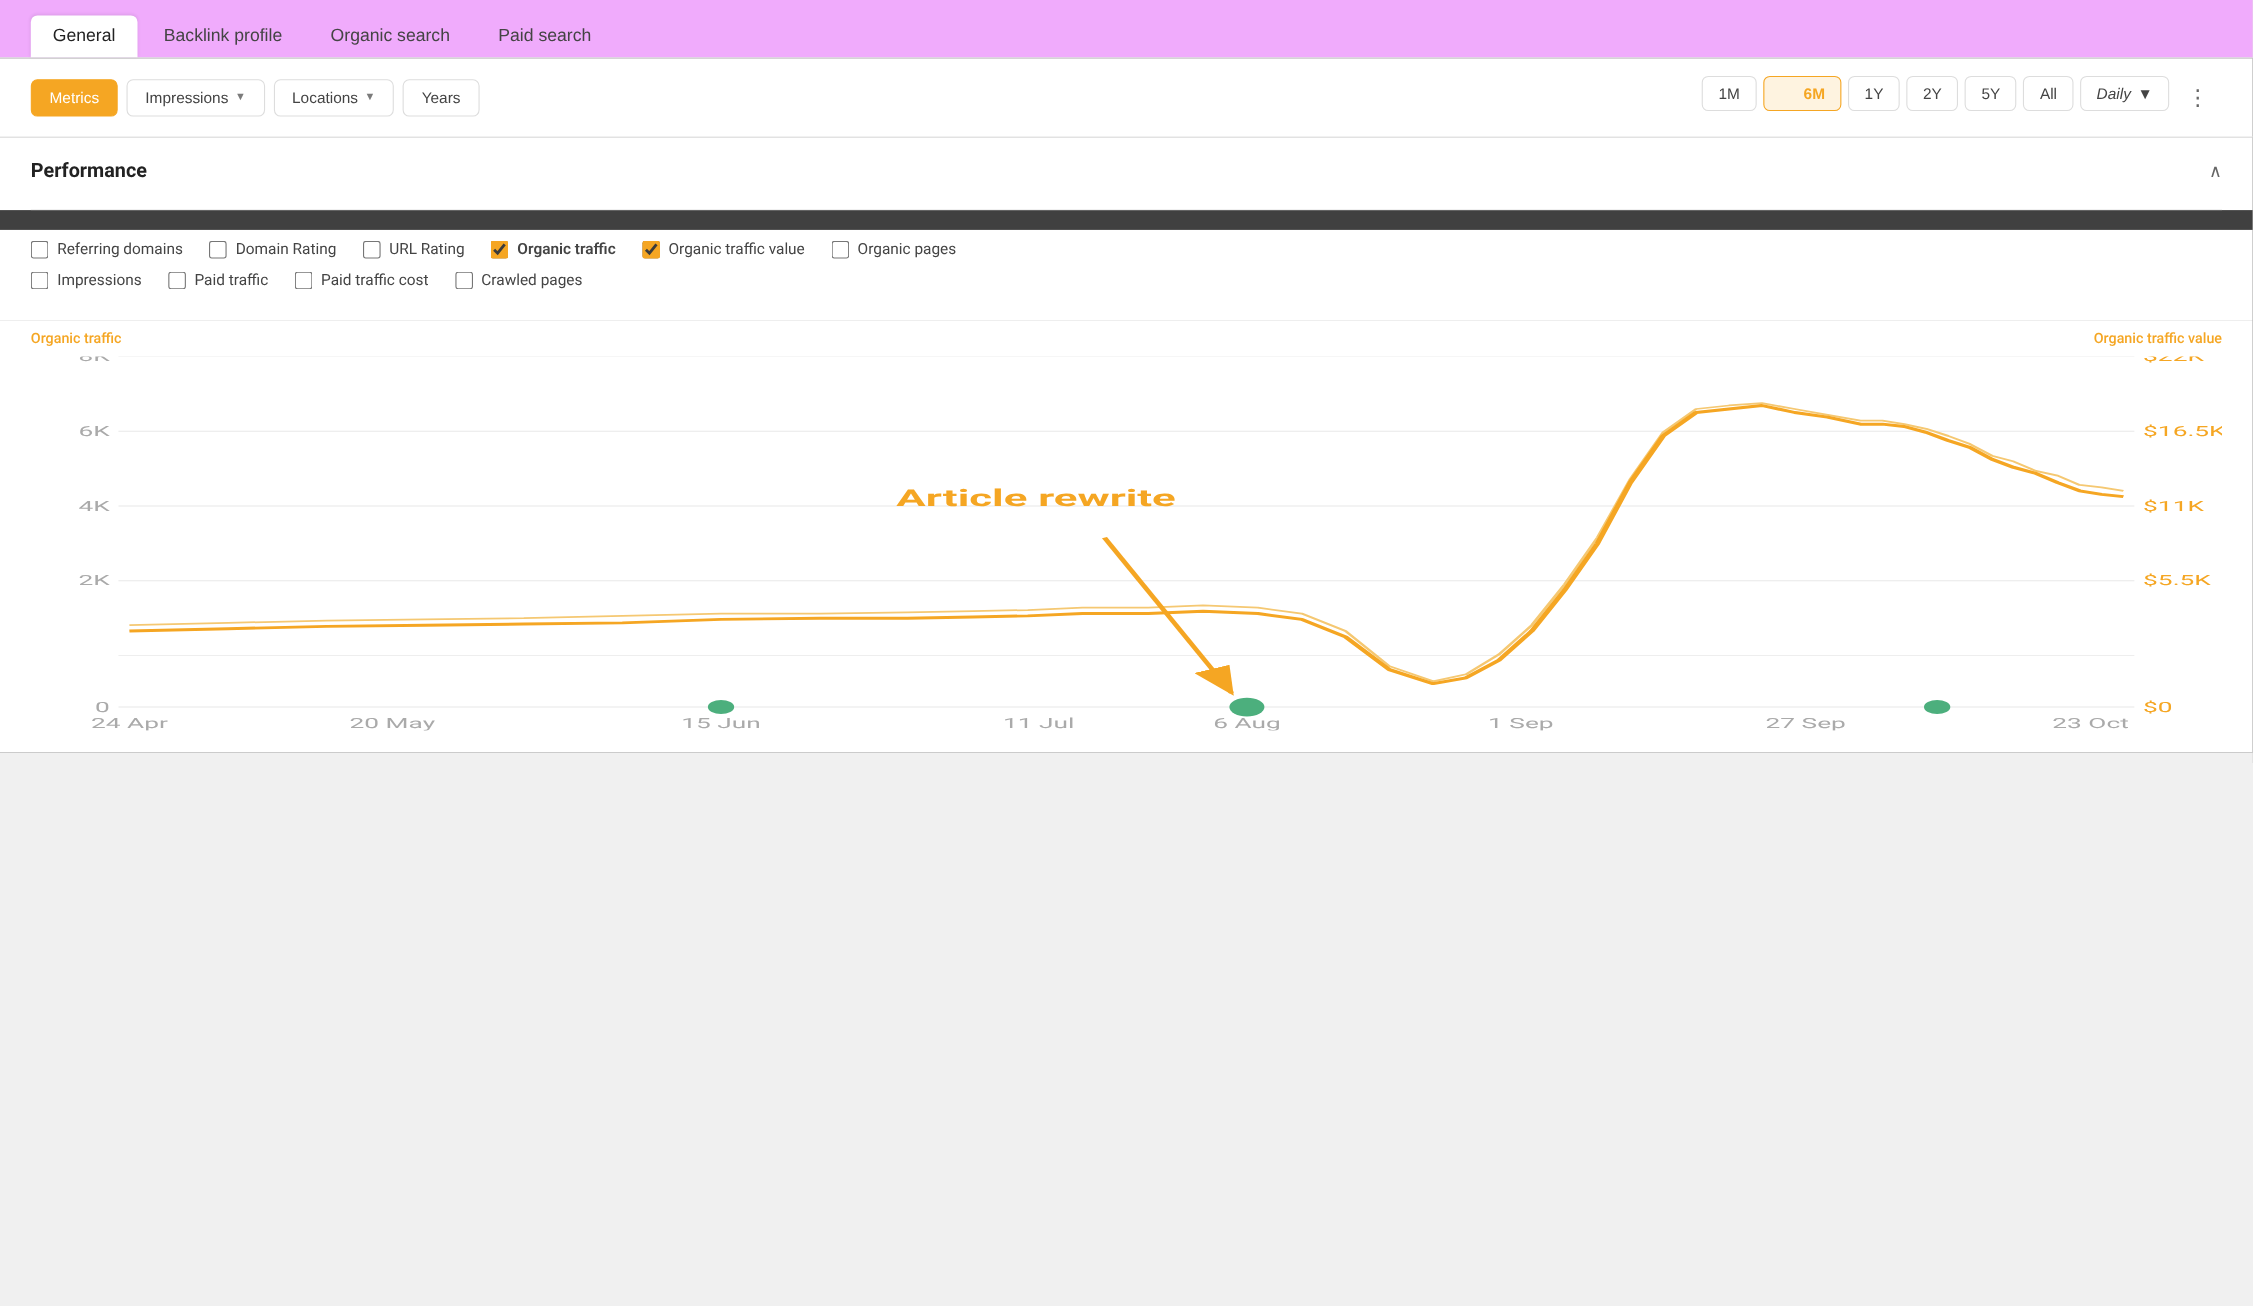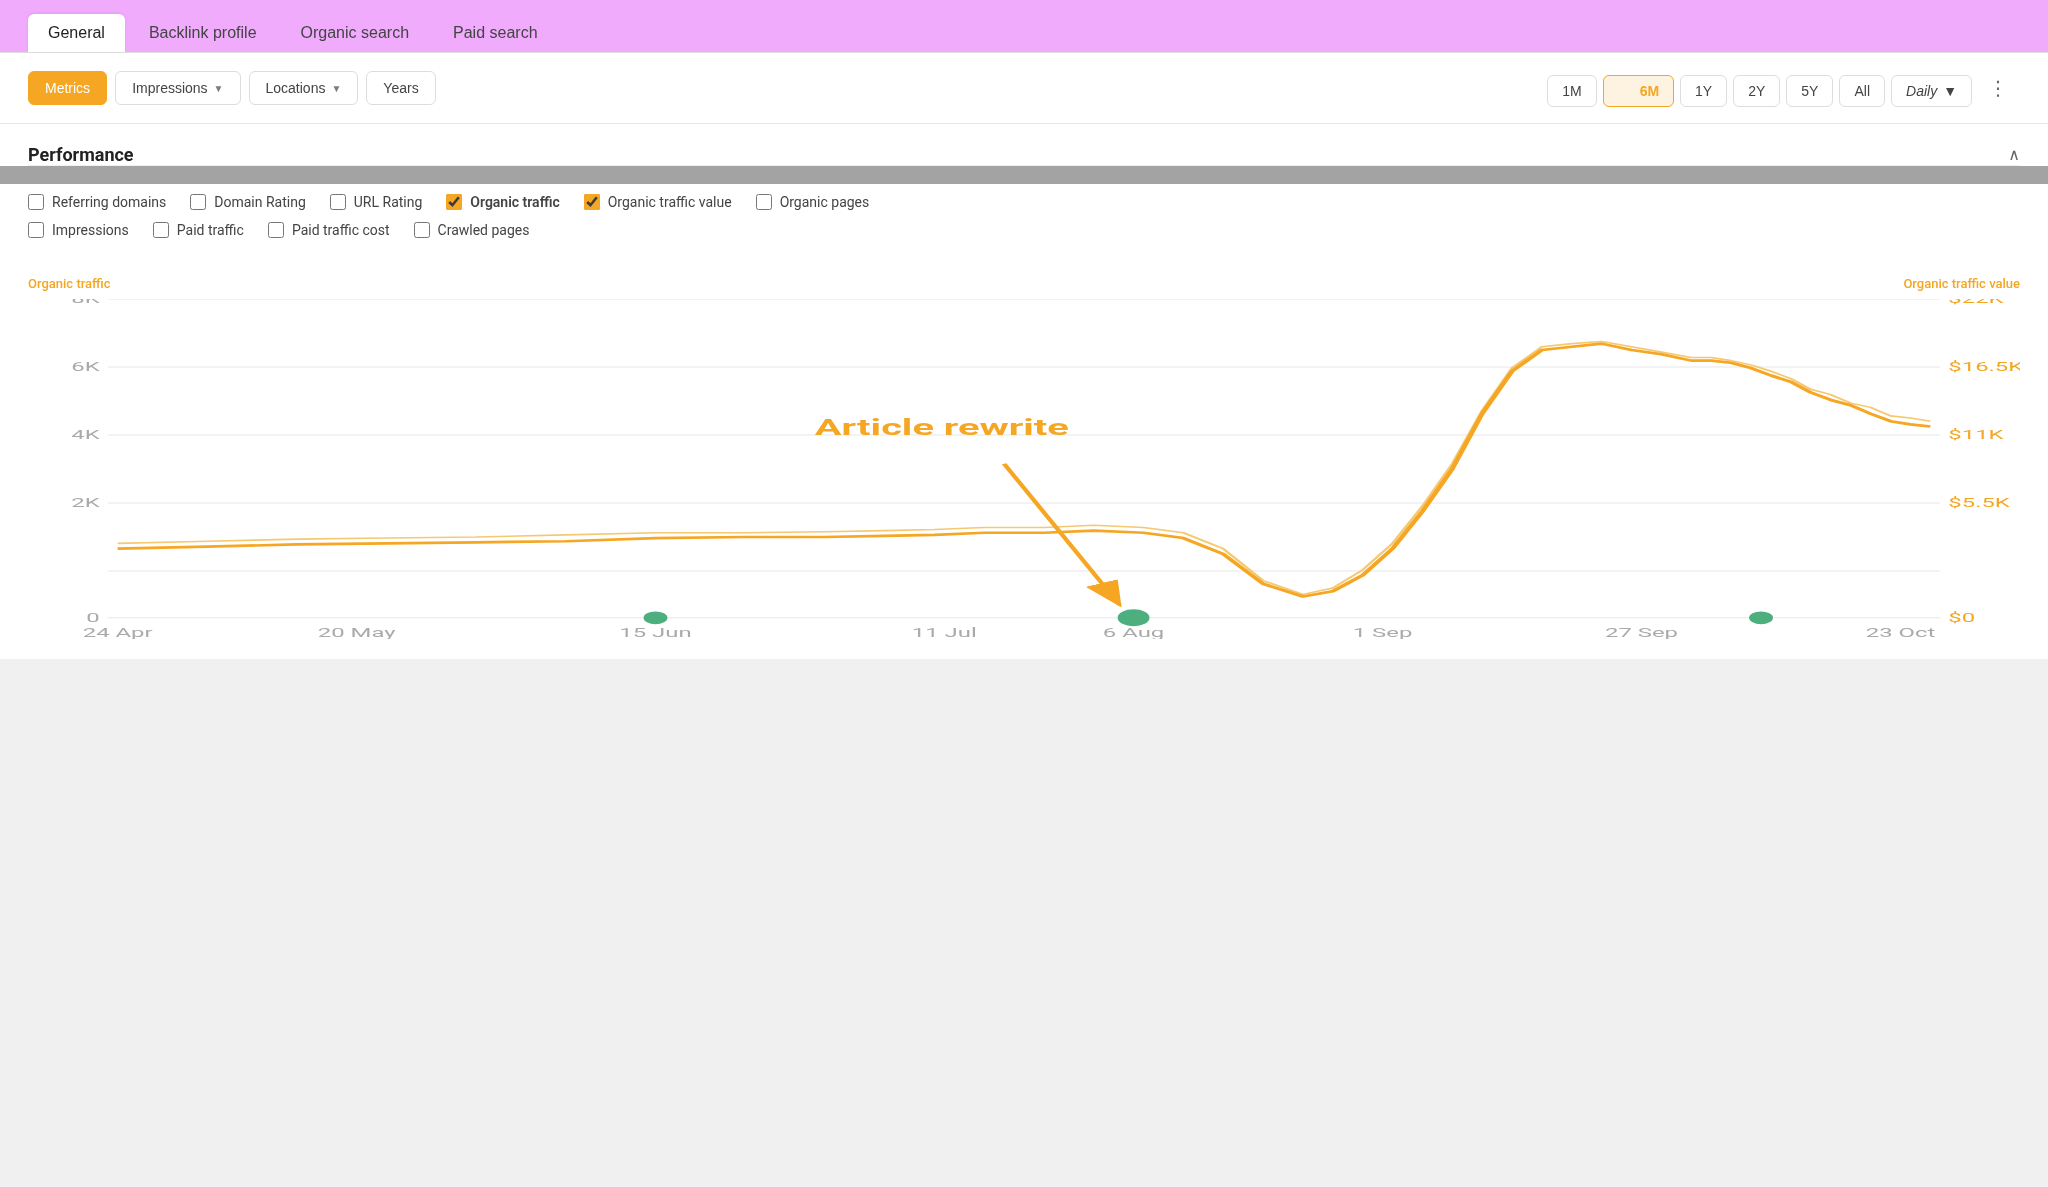--- a/index.html
+++ b/index.html
@@ -38,21 +38,21 @@
 
     .nav-tab.active {
       background: #fff;
       font-weight: 500;
       color: #222;
       box-shadow: 0 -1px 3px rgba(0,0,0,0.08);
     }
 
     
     .main-content {
-      background: #a3a3a3;
+      background: #404040;
       margin: 0;
       padding: 0;
     }
 
     
     .toolbar {
       background: #fff;
       padding: 16px 28px;
       display: flex;
       align-items: center;
@@ -86,21 +86,21 @@
       font-weight: 500;
     }
 
     .toolbar-btn .chevron {
       font-size: 10px;
       opacity: 0.7;
     }
 
     .toolbar-right {
       display: flex;
-      align-items: flex-end;
+      align-items: flex-start;
       gap: 6px;
     }
 
     .time-btn {
       padding: 7px 14px;
       border-radius: 6px;
       border: 1px solid #ddd;
       background: #fff;
       font-size: 14px;
       cursor: pointer;
@@ -143,21 +143,21 @@
     .performance-section {
       background: #fff;
       padding: 20px 28px 0 28px;
     }
 
     .performance-header {
       display: flex;
       justify-content: space-between;
       align-items: center;
       margin-bottom: 18px;
-      padding-bottom: 0;
+      padding-bottom: 24px;
       border-bottom: 1px solid #f0f0f0;
     }
 
     .performance-title {
       font-size: 18px;
       font-weight: 700;
       color: #222;
     }
 
     .collapse-btn {

